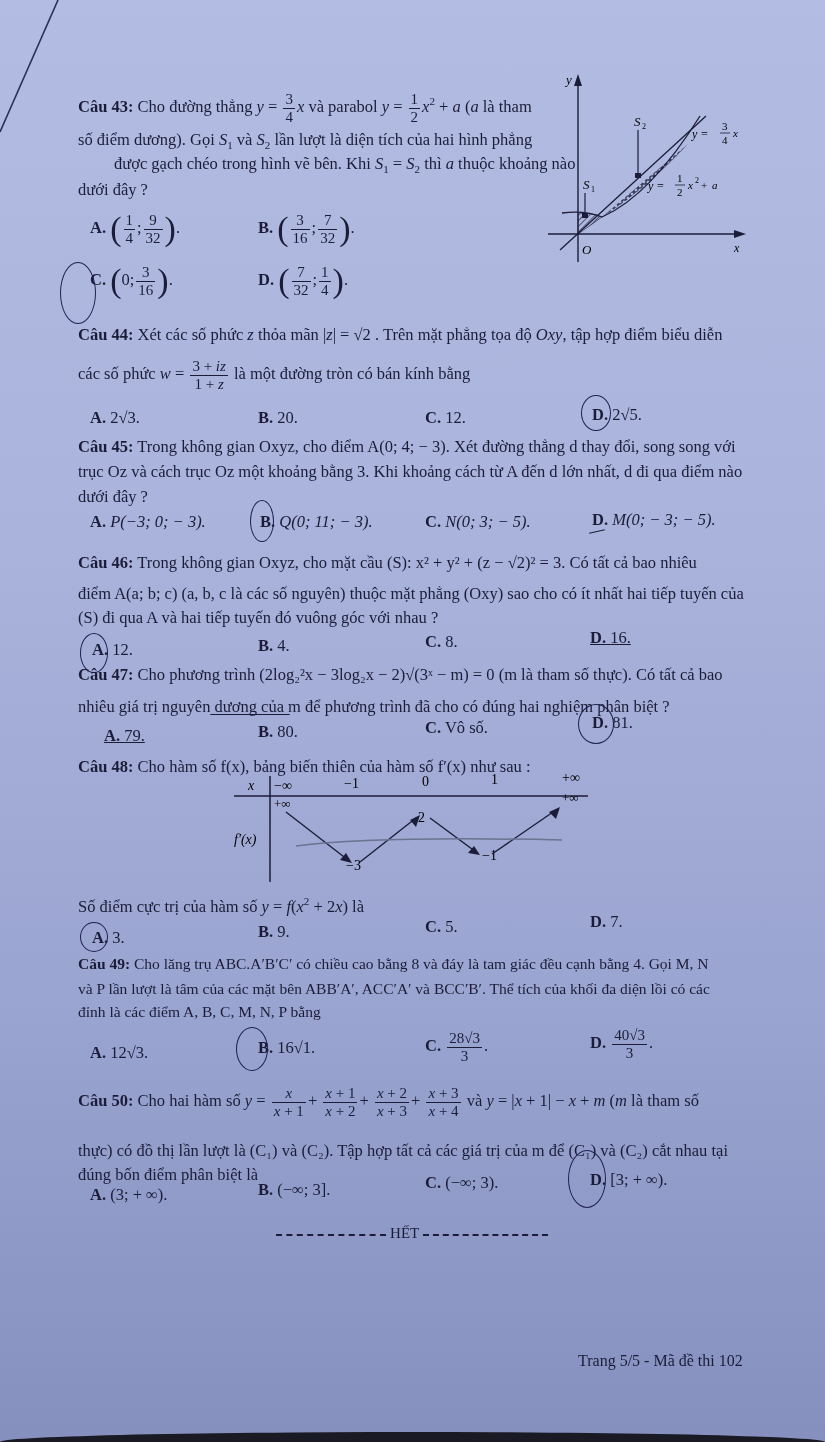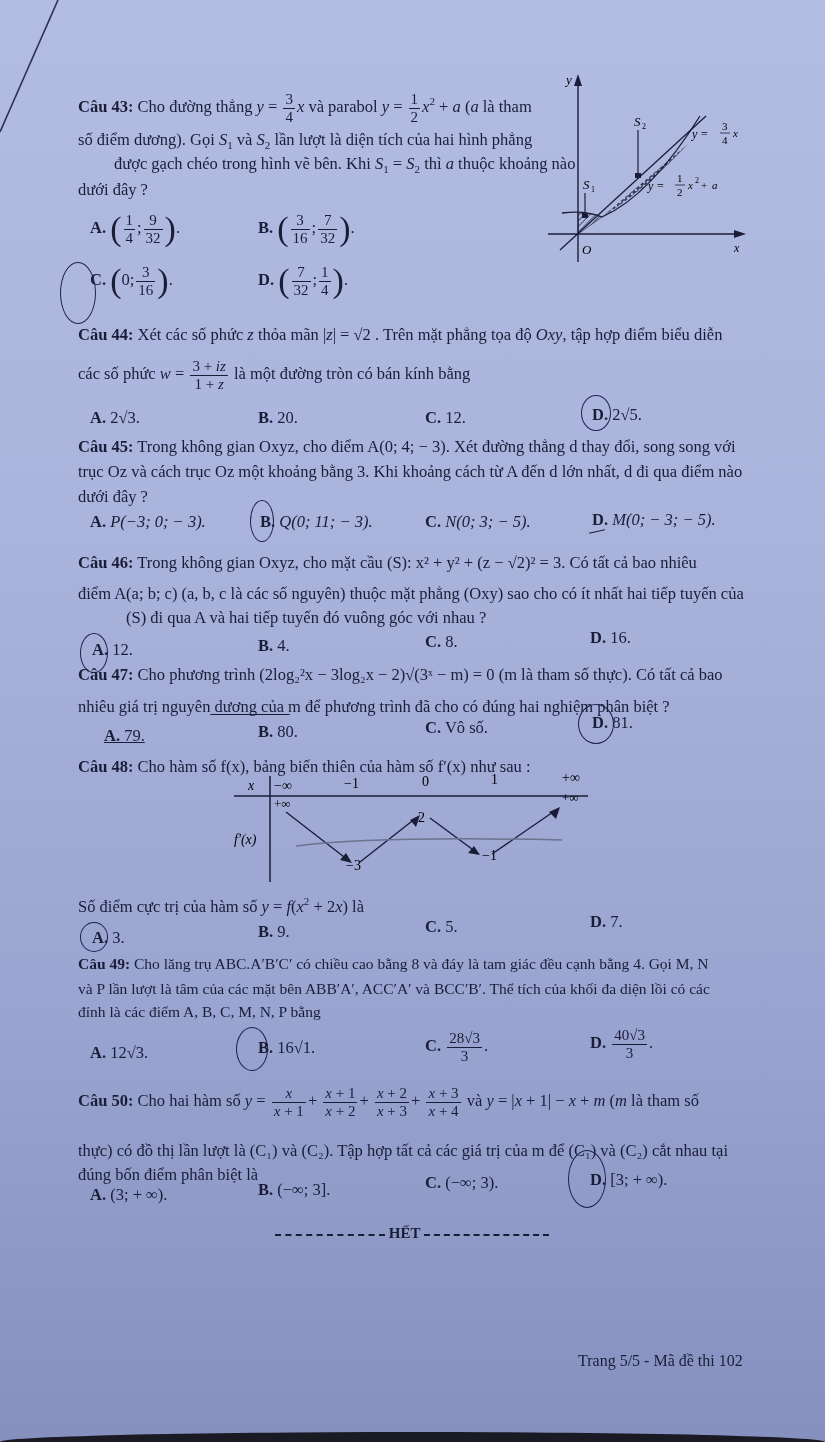--- a/index.html
+++ b/index.html
@@ -15,21 +15,21 @@
   i.m { font-style:italic; }
   .frac { display:inline-block; vertical-align:middle; text-align:center; font-size:15px; line-height:1.1; margin:0 2px; }
   .frac .num { display:block; border-bottom:1px solid #1b1d38; padding:0 2px; }
   .frac .den { display:block; padding:0 2px; }
   .paren { font-size:34px; vertical-align:middle; font-weight:lighter; }
   .circle { position:absolute; border:1.5px solid #1e2050; border-radius:50%; pointer-events:none; }
   .opt { font-weight:normal; }
   .opt b { font-weight:bold; }
   .sup { font-size:11px; vertical-align:super; }
   .sub { font-size:11px; vertical-align:sub; }
-  .het { position:absolute; left:262px; top:1225px; width:300px; font-size:15px; font-weight:bold; text-align:center; white-space:nowrap; }
+  .het { position:absolute; left:262px; top:1225px; width:300px; font-size:15px; font-weight:normal; text-align:center; white-space:nowrap; }
   .het .dash { display:inline-block; width:110px; border-top:2px dashed #1b1d38; vertical-align:middle; }
   .footer { position:absolute; left:578px; top:1352px; font-size:16px; white-space:nowrap; }
   svg text { font-family: "Liberation Serif", serif; }
 </style>
 </head>
 <body>
 
 <svg class="fold-line" viewBox="0 0 825 1442">
   <path d="M58 0 L0 132" stroke="#2a2f5a" stroke-width="1.6" fill="none"></path>
 </svg>
@@ -152,26 +152,26 @@
 <div class="circle" style="left:250px; top:500px; width:22px; height:40px;"></div>
 <div class="abs opt" style="left:425px; top:512px;"><b>C.</b> <i>N(0; 3; − 5).</i></div>
 <div class="abs opt" style="left:592px; top:510px;"><b>D.</b> <i>M(0; − 3; − 5).</i></div>
 <div style="position:absolute; left:589px; top:531px; width:16px; border-top:1.5px solid #1b1d38; transform:rotate(-12deg);"></div>
 
 <div class="abs" style="left:78px; top:553px;">
   <span class="q-label">Câu 46:</span>
   <span>Trong không gian Oxyz, cho mặt cầu (S): x² + y² + (z − √2)² = 3. Có tất cả bao nhiêu</span>
 </div>
 <div class="abs" style="left:78px; top:584px;">điểm A(a; b; c) (a, b, c là các số nguyên) thuộc mặt phẳng (Oxy) sao cho có ít nhất hai tiếp tuyến của</div>
-<div class="abs" style="left:78px; top:608px;margin-left:48px;">(S) đi qua A và hai tiếp tuyến đó vuông góc với nhau ?</div>
+<div class="abs" style="left:78px; top:608px;">(S) đi qua A và hai tiếp tuyến đó vuông góc với nhau ?</div>
 <div class="abs opt" style="left:92px; top:640px;"><b>A.</b> <span>12.</span></div>
 <div class="circle" style="left:80px; top:633px; width:26px; height:38px;"></div>
 <div class="abs opt" style="left:258px; top:636px;"><b>B.</b> <span>4.</span></div>
 <div class="abs opt" style="left:425px; top:632px;"><b>C.</b> <span>8.</span></div>
-<div class="abs opt" style="left:590px; top:628px;"><b>D.</b> <span>16.</span></div>
+<div class="abs opt" style="left:590px; top:628px;text-decoration:underline;"><b>D.</b> <span>16.</span></div>
 
 <div class="abs" style="left:78px; top:665px;">
   <span class="q-label">Câu 47:</span>
   <span>Cho phương trình (2log₂²x − 3log₂x − 2)√(3ˣ − m) = 0 (m là tham số thực). Có tất cả bao</span>
 </div>
 <div class="abs" style="left:78px; top:697px;">nhiêu giá trị nguyên dương của m để phương trình đã cho có đúng hai nghiệm phân biệt ?</div>
 <div style="position:absolute; left:210px; top:714px; width:80px; border-top:1.5px solid #1b1d38; border-radius:0 0 40px 40px;"></div>
 <div class="abs opt" style="left:104px; top:726px;text-decoration:underline;"><b>A.</b> <span>79.</span></div>
 <div class="abs opt" style="left:258px; top:722px;"><b>B.</b> <span>80.</span></div>
 <div class="abs opt" style="left:425px; top:718px;"><b>C.</b> <span>Vô số.</span></div>

